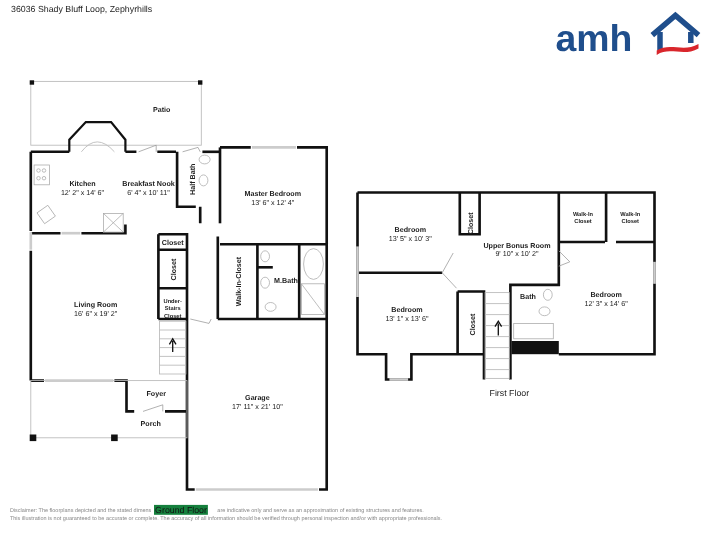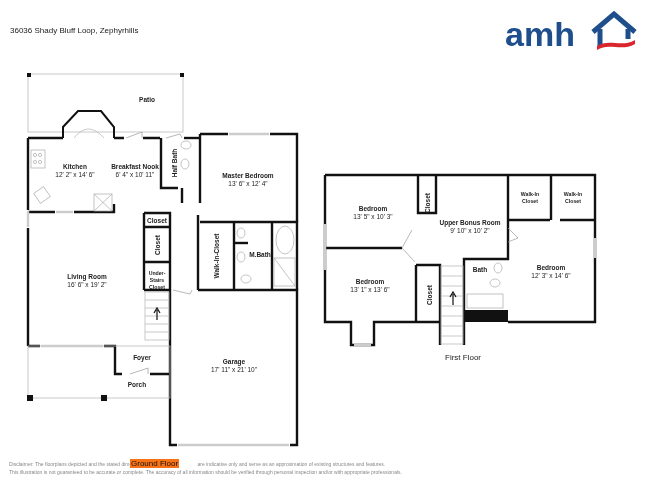--- a/index.html
+++ b/index.html
@@ -1,25 +1,25 @@
 <!DOCTYPE html>
 <html><head>
 <meta charset="utf-8">
 <style>
   html, body { margin: 0; padding: 0; background: #ffffff; }
   body { width: 650px; height: 488px; position: relative; overflow: hidden; font-family: "Liberation Sans", sans-serif; }
-  .addr { position: absolute; left: 10px; top: 26px; font-size: 8px; color: #222; }
+  .addr { position: absolute; left: 10px; top: 4px; font-size: 8px; color: #222; }
   .logo { position: absolute; left: 505px; top: 8px; width: 135px; height: 44px; }
   .plan { position: absolute; left: 0; top: 0; }
   .room-name { font-family: "Liberation Sans", sans-serif; font-weight: bold; font-size: 6.5px; fill: #222; }
   .room-dim { font-family: "Liberation Sans", sans-serif; font-size: 6.5px; fill: #222; }
   .small { font-size: 5.2px; }
   .floor-label { font-family: "Liberation Sans", sans-serif; fill: #222; }
   .disclaimer { position: absolute; left: 9px; top: 460px; font-size: 5px; color: #888; line-height: 8px; width: 640px; }
-  .gf { position: absolute; left: 130px; top: 459px; font-size: 8px; color: #111; background: #f97316; padding: 0 1px; }
+  .gf { position: absolute; left: 140px; top: 459px; font-size: 8px; color: #111; background: #15803d; padding: 0 1px; }
 </style>
 </head>
 <body>
 
 <div class="addr">36036 Shady Bluff Loop, Zephyrhills</div>
 
 <svg class="logo" viewBox="0 0 135 44" width="135" height="44">
   <text x="0" y="38" font-family="Liberation Sans, sans-serif" font-weight="bold" font-size="34" fill="#1f4e8c">amh</text>
   <g>
     <path d="M88 24 L109 6 L130 24" fill="none" stroke="#1f4e8c" stroke-width="5" stroke-linejoin="miter"></path>

